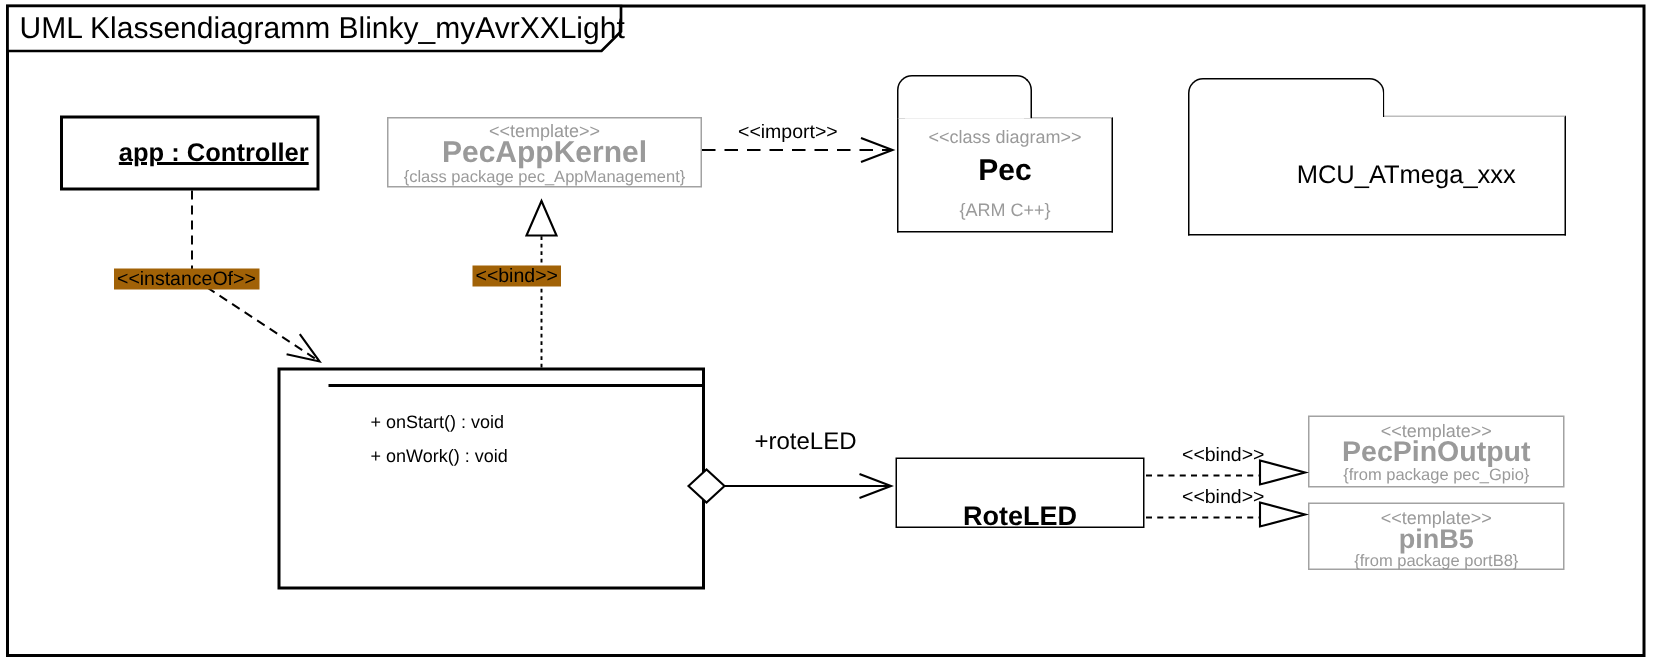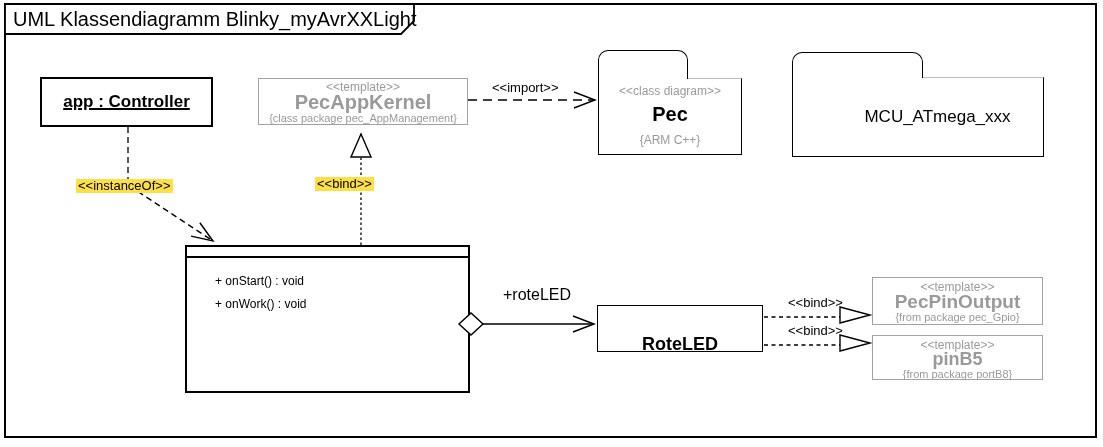--- a/index.html
+++ b/index.html
@@ -7,21 +7,21 @@
     position:relative;
     width:1103px;height:447px;
     background:#fff;
     font-family:"Liberation Sans", sans-serif;
     overflow:hidden;
   }
   svg.layer{position:absolute;left:0;top:0;z-index:5;pointer-events:none;}
 
   
   .node{position:absolute;box-sizing:border-box;background:#fff;z-index:2;}
-  .black2{border:2px solid #000;}
+  .black2{border:2px solid #000;padding-left:32px;}
   .black15{border:1.5px solid #000;}
   .tmpl{border:1.5px solid #a2a2a2;color:#9a9a9a;text-align:center;}
   .center-flex{display:flex;align-items:center;justify-content:center;}
 
   .stereo{font-size:12px;line-height:12px;}
   .tname20{font-size:20px;line-height:20px;font-weight:bold;}
   .tname18{font-size:18px;line-height:18px;font-weight:bold;}
   .pkg{font-size:11px;line-height:11px;}
 
   
@@ -31,21 +31,21 @@
     border:1.5px solid #000;border-top:1.5px solid #bdbdbd;text-align:center;}
 
   
   .comp-name{display:flex;align-items:center;justify-content:center;
     font-weight:bold;font-size:17px;border-bottom:2px solid #000;box-sizing:border-box;}
   .comp-attr{border-bottom:2px solid #000;box-sizing:border-box;}
   .comp-ops{padding:12px 0 0 28px;font-size:12px;line-height:23px;}
 
   
   .clabel{position:absolute;z-index:6;font-size:13px;line-height:14px;color:#000;white-space:nowrap;}
-  .masked{background:#fde047;padding:0 2px;}
+  .masked{background:#a16207;padding:0 2px;}
 
   .title-text{position:absolute;left:13px;top:8px;z-index:6;font-size:20px;color:#000;white-space:nowrap;}
 </style>
 </head>
 <body>
 
 <div id="canvas">
 
   <div class="node black2 center-flex" style="left:40px;top:77px;width:173px;height:50px;">
     <span style="font-size:17px;font-weight:bold;text-decoration:underline;text-decoration-thickness:2px;">app : Controller</span>

